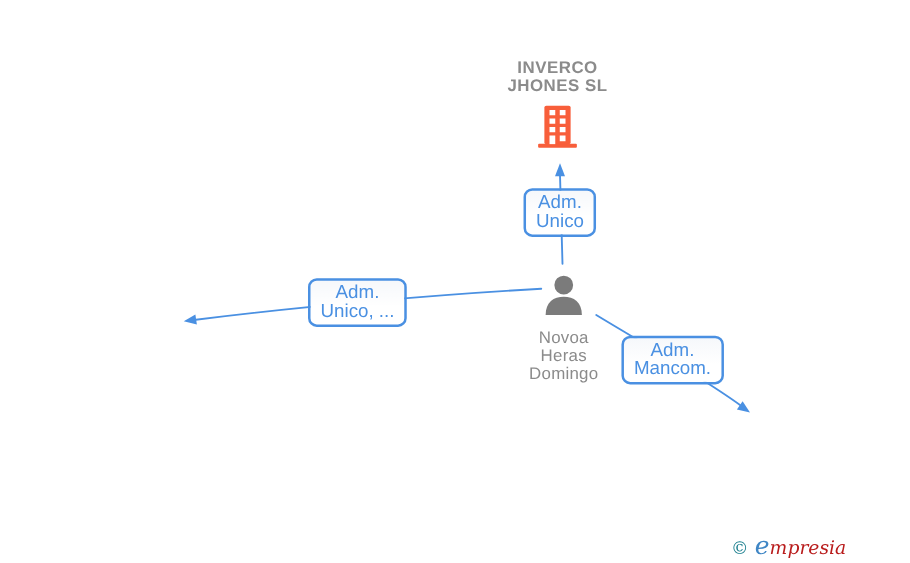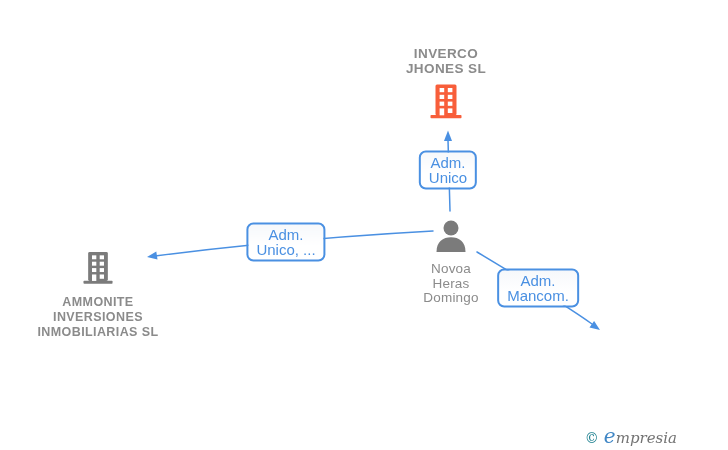--- a/index.html
+++ b/index.html
@@ -26,21 +26,21 @@
     color:#4a90e2;font-size:15px;line-height:14.5px;
     padding:3px 8px;text-align:center;white-space:pre-line;cursor:pointer;
   }
   .watermark{
     position:absolute;right:3px;bottom:3px;
     font-family:"DejaVu Serif","Liberation Serif",serif;font-style:italic;
     display:flex;align-items:baseline;
   }
   .wm-copy{color:#1b7f8e;font-size:14px;margin-right:5px;font-style:normal;}
   .wm-e{color:#3f86c5;font-size:20px;line-height:16px;}
-  .wm-rest{color:#737373;font-size:15px;}
+  .wm-rest{color:#b91c1c;font-size:15px;}
 </style>
 </head>
 <body>
 
 <div id="stage">
 
   <svg class="edges-svg" width="728" height="450" viewBox="0 0 728 450">
     <g stroke="#4a90e2" stroke-width="1.5" fill="none" stroke-linecap="round">
       <path d="M450,211 L448,140"></path>
       <path d="M433,231 C360,235 250,244 155,256"></path>
@@ -77,39 +77,20 @@
       <svg width="34" height="32" viewBox="0 0 34 32">
         <circle cx="17" cy="8" r="7.5" fill="currentColor"></circle>
         <path d="M2.5,32 C2.5,21.5 9,17.3 17,17.3 C25,17.3 31.5,21.5 31.5,32 Z" fill="currentColor"></path>
       </svg>
     </span>
     <div class="node-label person-name gap-above">Novoa
 Heras
 Domingo</div>
   </div>
 
-  <div class="node" style="left:13px;top:251px;">
-    <span class="icon-gray">
-      <svg width="30" height="34" viewBox="0 0 32 35">
-        <rect x="0.5" y="31" width="31" height="3.2" rx="0.8" fill="currentColor"></rect>
-        <rect x="5.5" y="0.5" width="21" height="30.8" rx="1.5" fill="currentColor"></rect>
-        <rect x="9.6" y="4" width="4.6" height="4.2" fill="#fff"></rect>
-        <rect x="17.8" y="4" width="4.6" height="4.2" fill="#fff"></rect>
-        <rect x="9.6" y="10.8" width="4.6" height="4.2" fill="#fff"></rect>
-        <rect x="17.8" y="10.8" width="4.6" height="4.2" fill="#fff"></rect>
-        <rect x="9.6" y="17.6" width="4.6" height="4.2" fill="#fff"></rect>
-        <rect x="17.8" y="17.6" width="4.6" height="4.2" fill="#fff"></rect>
-        <rect x="9.6" y="24.4" width="4.6" height="6.9" fill="#fff"></rect>
-        <rect x="17.8" y="24.4" width="4.6" height="4.6" fill="#fff"></rect>
-      </svg>
-    </span>
-    <div class="node-label gap-above">AMMONITE
-INVERSIONES
-INMOBILIARIAS SL</div>
-  </div>
 
 
   <div class="edge-label" style="left:448px;top:170px;">Adm.
 Unico</div>
 
   <div class="edge-label" style="left:286px;top:242px;">Adm.
 Unico, ...</div>
 
   <div class="edge-label" style="left:538px;top:288px;">Adm.
 Mancom.</div>

